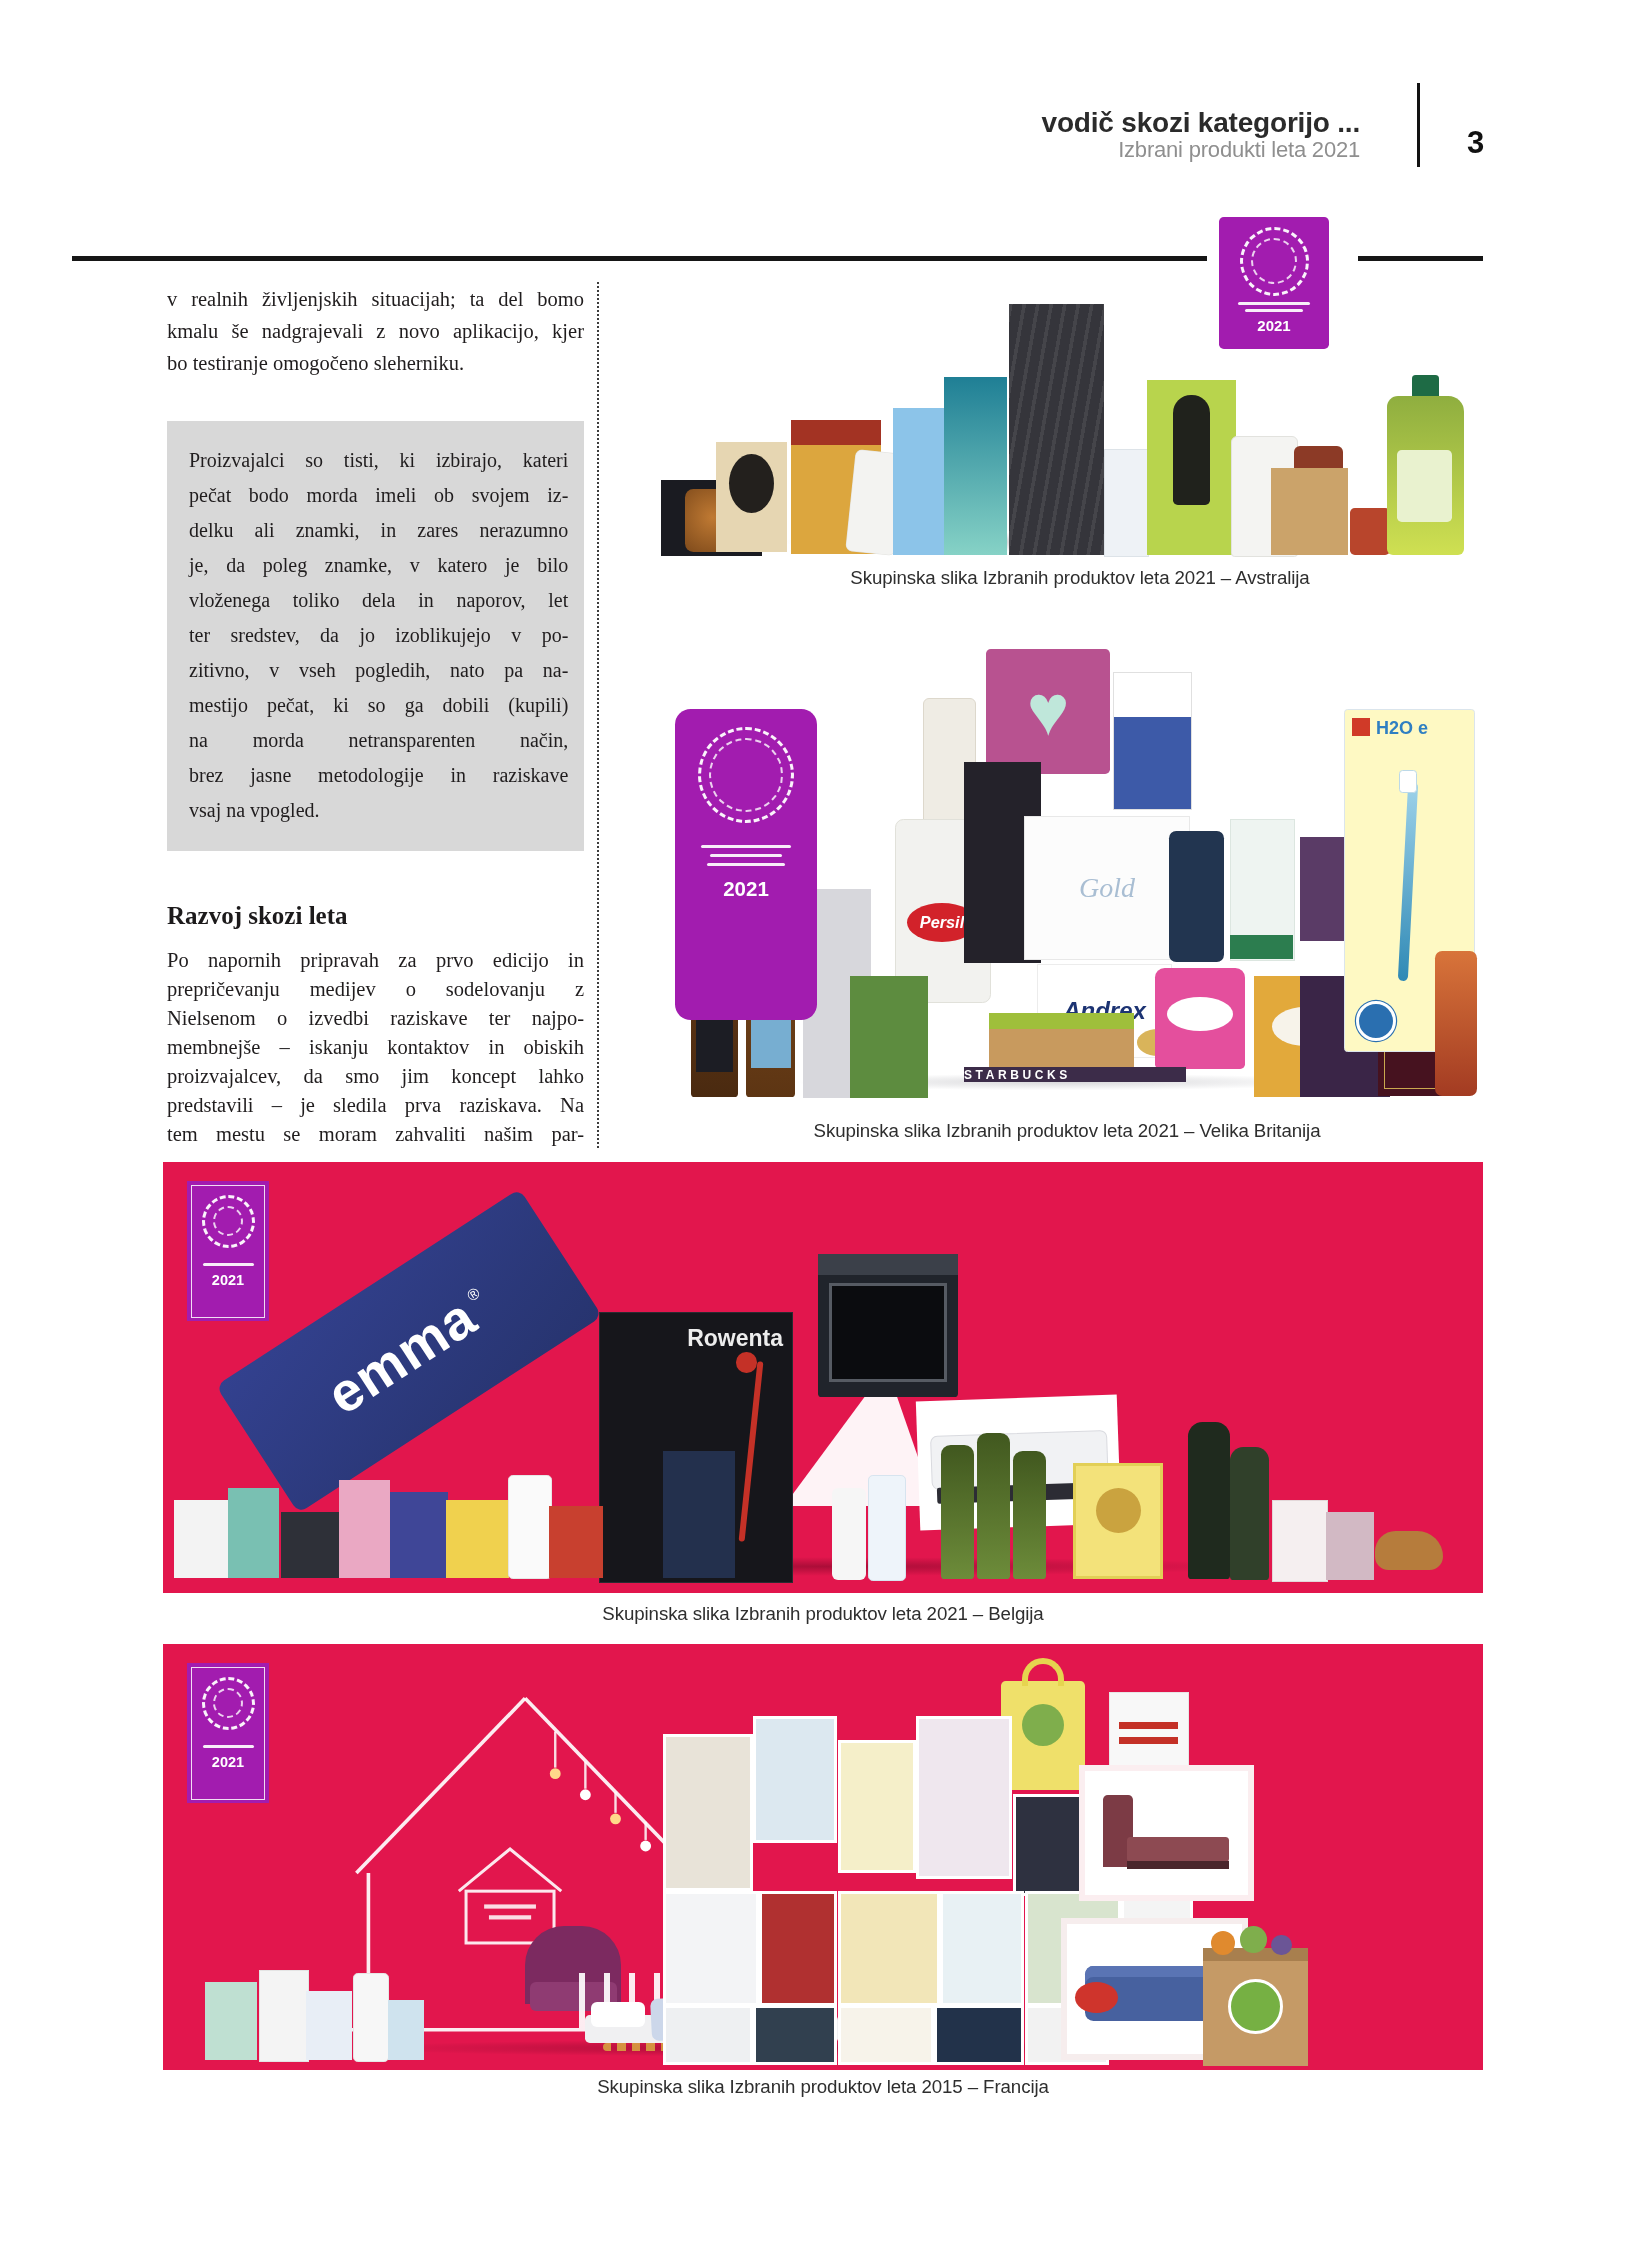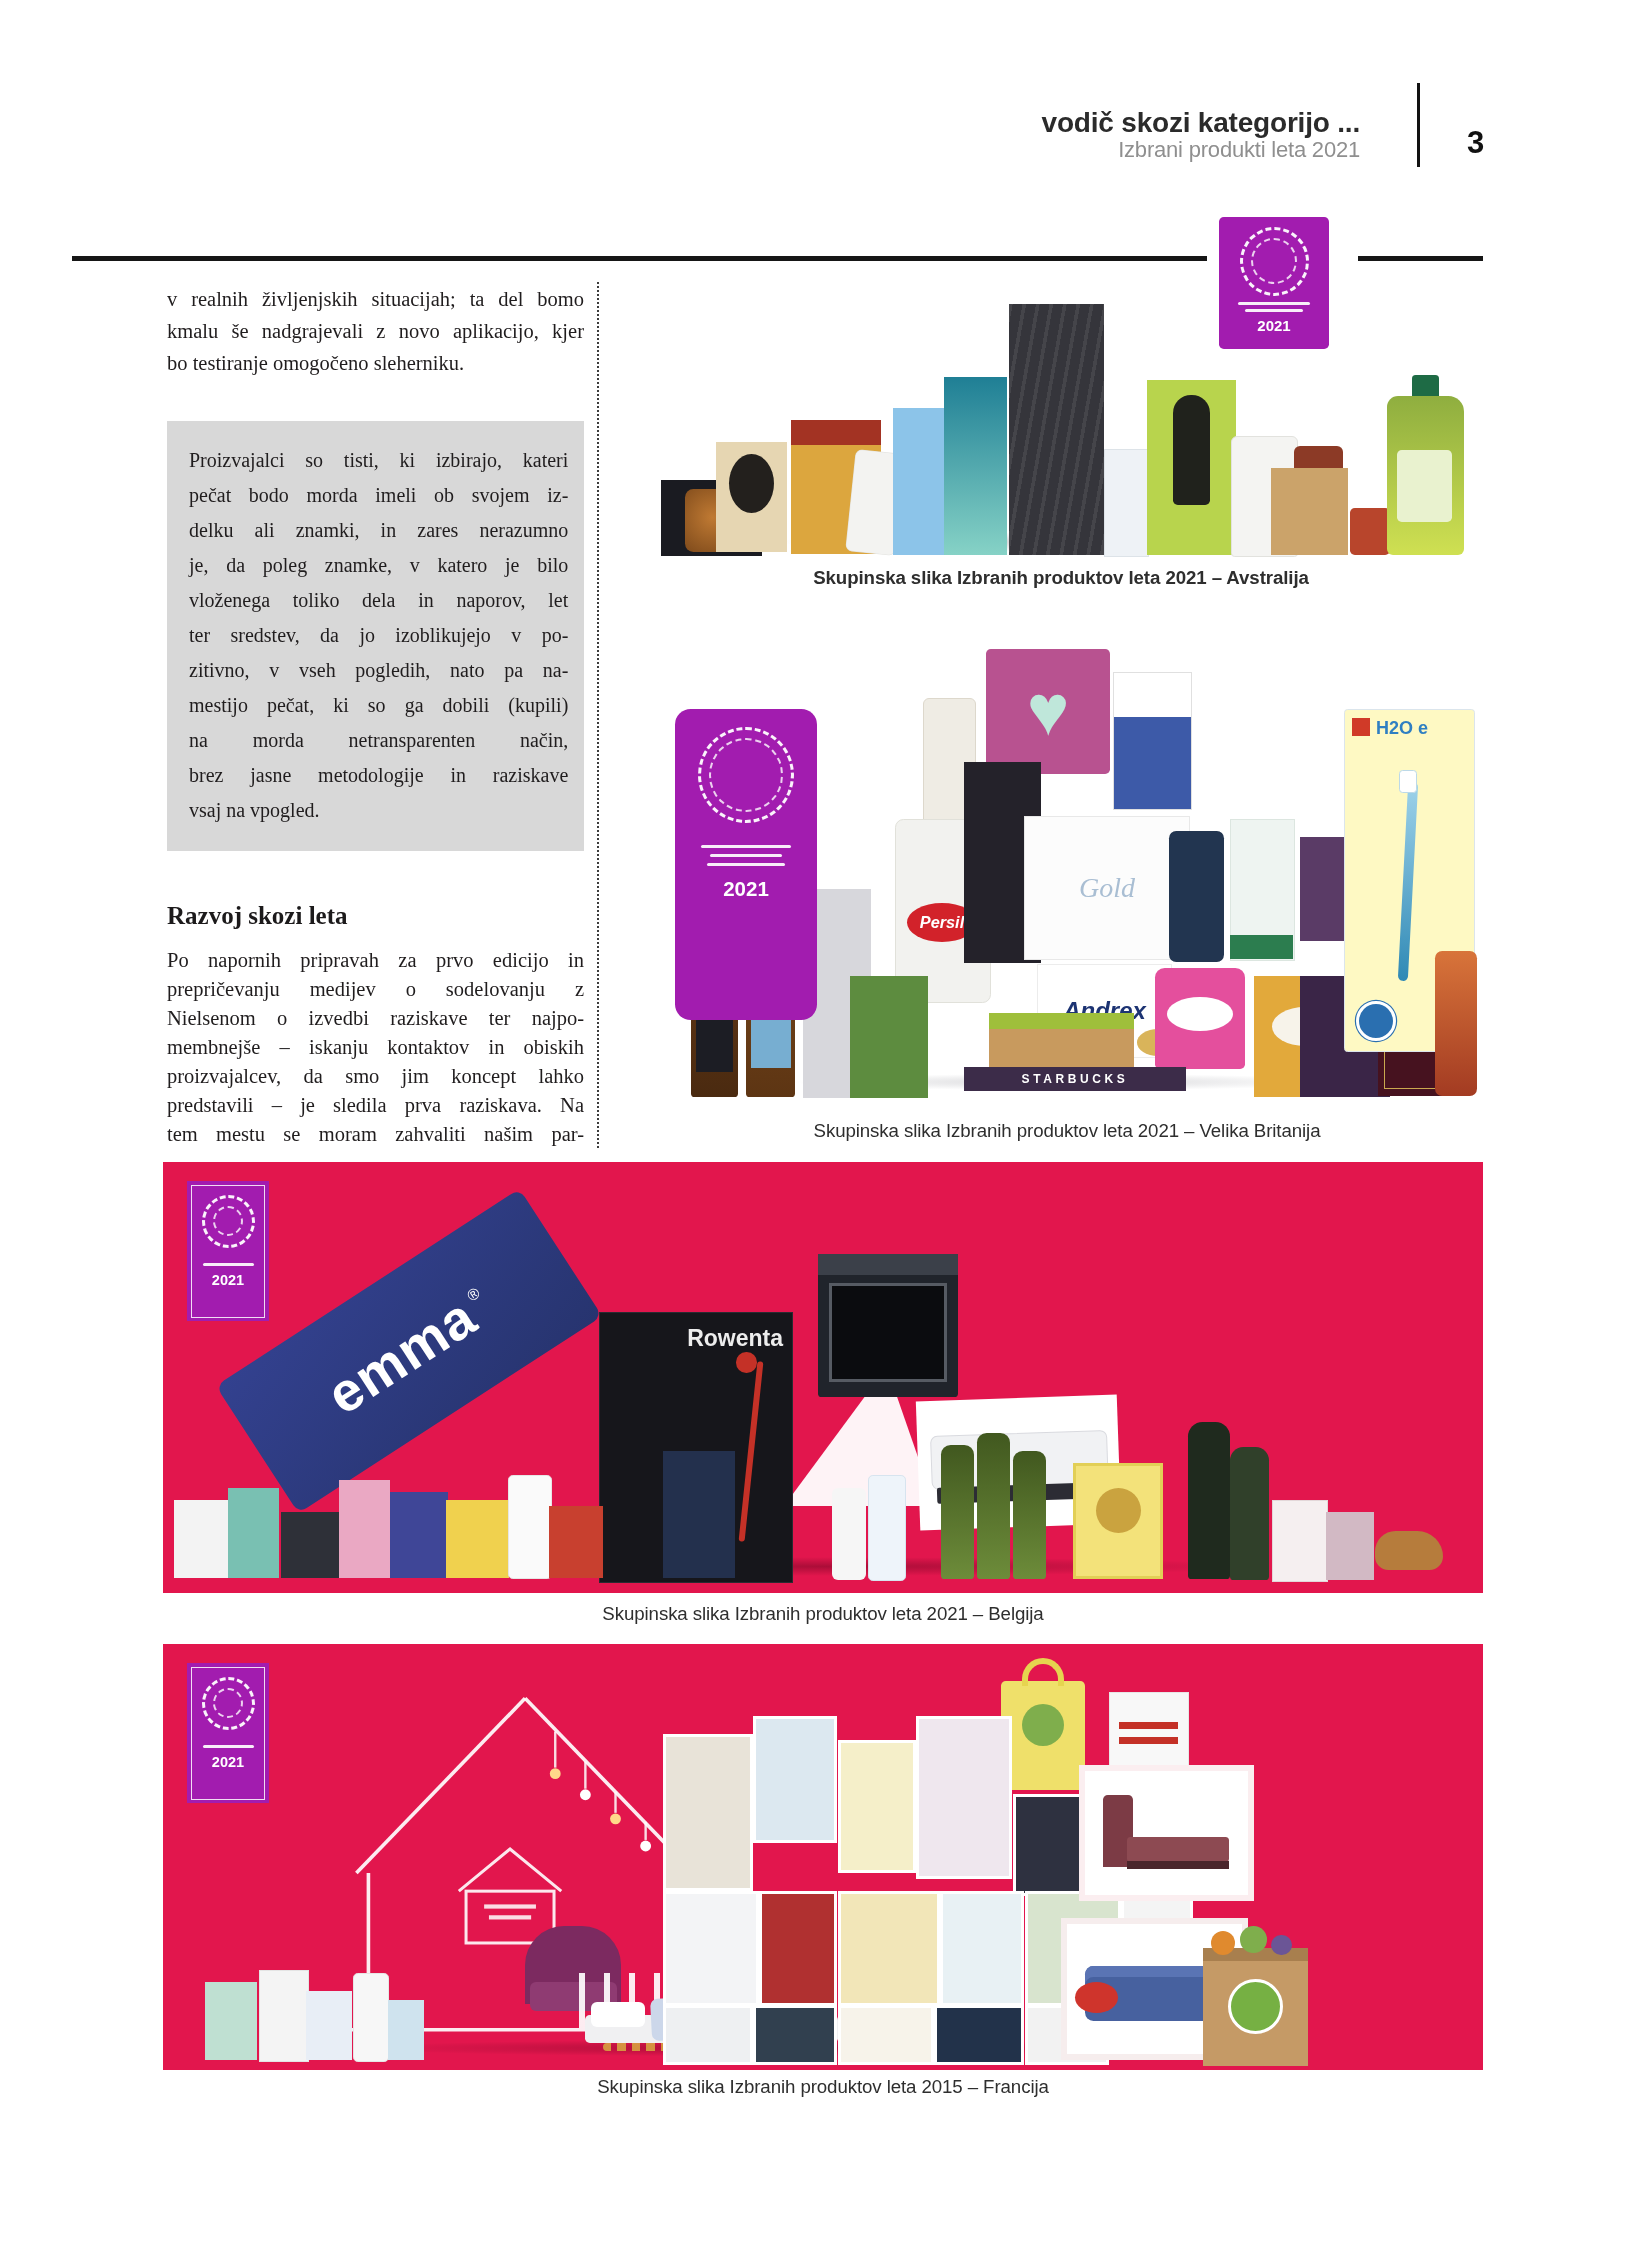--- a/index.html
+++ b/index.html
@@ -27,21 +27,21 @@
   .bodypara{top:946px;font-size:20.5px;line-height:29px;}
   .col-divider{position:absolute;left:597px;top:282px;height:866px;width:0;border-left:2.4px dotted #3c3c3c;}
 
   
   .fig{position:absolute;overflow:hidden;}
   .fig-au{left:639px;top:268px;width:844px;height:297px;background:#ffffff;}
   .fig-uk{left:651px;top:638px;width:832px;height:465px;background:#ffffff;}
   .fig-be{left:163px;top:1162px;width:1320px;height:431px;background:#e2164d;}
   .fig-fr{left:163px;top:1644px;width:1320px;height:426px;background:#e2164d;}
   .caption{position:absolute;font-family:"Liberation Sans",sans-serif;font-size:18.7px;color:#2e2e2e;text-align:center;letter-spacing:-0.1px;}
-  .cap-au{left:639px;width:844px;top:567px;font-weight:bold;}
+  .cap-au{left:658px;width:844px;top:567px;}
   .cap-uk{left:651px;width:832px;top:1120px;}
   .cap-be{left:163px;width:1320px;top:1603px;}
   .cap-fr{left:163px;width:1320px;top:2076px;}
 
   .p{position:absolute;}
 
   
   .badge{position:absolute;background:#a21caf;z-index:6;}
   .badge-au{left:1219px;top:217px;width:110px;height:132px;border-radius:4.8px;}
   .badge-uk{left:24px;top:71px;width:142px;height:311px;border-radius:15.7px;}
@@ -173,21 +173,21 @@
     <div class="p" style="left:727px;top:301px;width:68px;height:157px;background:#46121f;"></div>
     <div class="p" style="left:733px;top:309px;width:55px;height:142px;border:1.2px solid #caa84f;box-sizing:border-box;"></div>
     <div class="p" style="left:40px;top:265px;width:47px;height:194px;background:linear-gradient(180deg,#6b3d17,#4a2a10);border-radius:18px 18px 3.6px 3.6px;"></div>
     <div class="p" style="left:45px;top:362px;width:37px;height:72px;background:#1c1d24;"></div>
     <div class="p" style="left:95px;top:253px;width:49px;height:206px;background:linear-gradient(180deg,#7c4a1e,#5d3513);border-radius:18px 18px 3.6px 3.6px;"></div>
     <div class="p" style="left:100px;top:350px;width:40px;height:80px;background:#77aed1;"></div>
     <div class="p" style="left:152px;top:251px;width:68px;height:209px;background:#d7d7dc;"></div>
     <div class="p" style="left:199px;top:338px;width:78px;height:122px;background:#5d8c3f;"></div>
     <div class="p" style="left:338px;top:375px;width:145px;height:63px;background:#c89a5e;"></div>
     <div class="p" style="left:338px;top:375px;width:145px;height:15.7px;background:#9fbf3b;"></div>
-    <div class="p" style="left:313px;top:429px;width:222px;height:24px;background:#3c2c49;display:flex;align-items:center;justify-content:center;">
+    <div class="p" style="left:313px;top:429px;width:222px;height:15px;background:#3c2c49;display:flex;align-items:center;">
       <span class="brand" style="font-size:12px;letter-spacing:3.6px;color:#fff;">STARBUCKS</span>
     </div>
     <div class="p" style="left:693px;top:71px;width:129px;height:341px;background:#fef9c3;border:1.2px solid #dbe5ec;border-radius:3.6px;">
       <div class="p" style="left:7.2px;top:8.4px;width:18px;height:18px;background:#d03a28;"></div>
       <span class="p brand" style="left:31px;top:8.4px;font-size:18px;color:#2f7fc2;">H2O e</span>
       <div class="p" style="left:58px;top:72px;width:9.6px;height:199px;background:linear-gradient(180deg,#9fd3ea,#2f89b5);border-radius:4.8px;transform:rotate(3deg);"></div>
       <div class="p" style="left:54px;top:60px;width:15.7px;height:20.5px;background:#ffffff;border:0.6px solid #bcd9e8;border-radius:3.6px;"></div>
       <div class="p" style="left:11px;bottom:9.6px;width:34px;height:34px;border-radius:50%;background:#2a6fb0;border:3px solid #ffffff;box-shadow:0 0 0 1.2px #2a6fb0;"></div>
     </div>
     <div class="p" style="left:784px;top:313px;width:42px;height:145px;background:linear-gradient(180deg,#d8743a,#a33b22);border-radius:7.2px;"></div>

